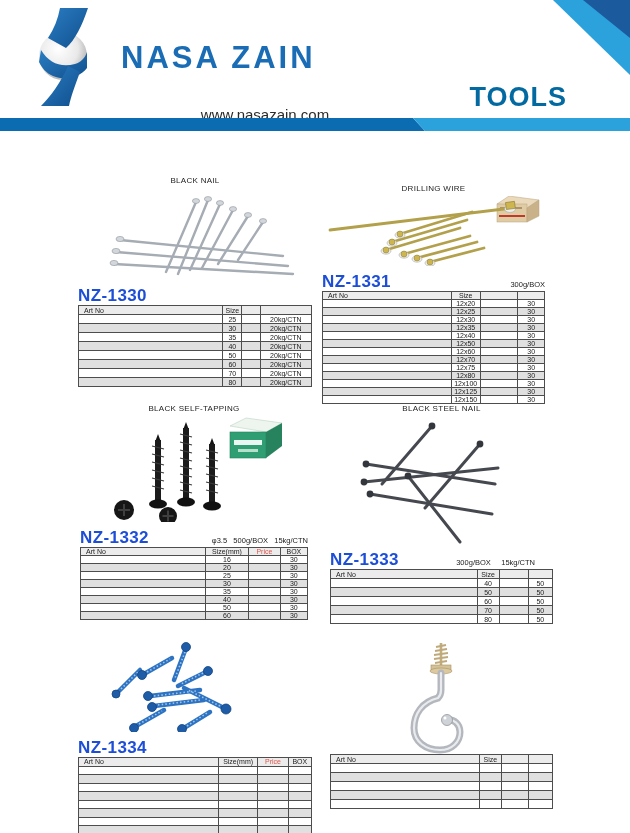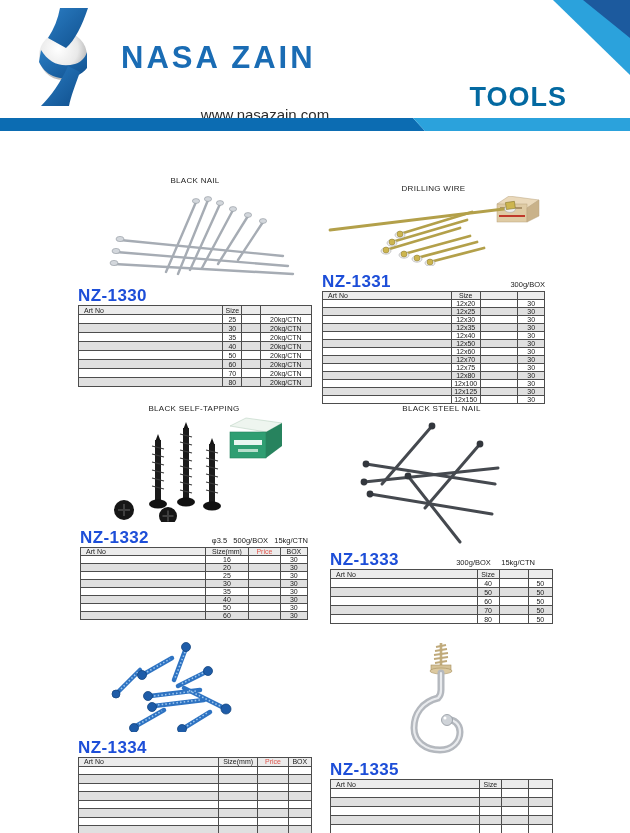--- a/index.html
+++ b/index.html
@@ -665,24 +665,20 @@
           </g>
           <rect x="101" y="27" width="20" height="6" fill="#d4c196" stroke="#a8925f" stroke-width="0.6"></rect>
           <ellipse cx="111" cy="33" rx="11" ry="3" fill="#dcc9a0" stroke="#a8925f" stroke-width="0.6"></ellipse>
           <path d="M111,35 L111,52 C111,56 110,58 108,60 C92,64 84,76 84,90 C84,104 96,112 110,112 C122,112 130,104 130,94 C130,86 124,81 117,82" fill="none" stroke="#b4b8be" stroke-width="7" stroke-linecap="round"></path>
           <path d="M111,35 L111,52 C111,56 110,58 108,60 C92,64 84,76 84,90 C84,104 96,112 110,112 C122,112 130,104 130,94 C130,86 124,81 117,82" fill="none" stroke="#e9ebee" stroke-width="2.2" stroke-linecap="round"></path>
           <circle cx="117" cy="82" r="5.5" fill="#cfd3d8" stroke="#8f959d" stroke-width="0.8"></circle>
           <circle cx="115" cy="80" r="1.5" fill="#ffffff"></circle>
         </g>
       </svg>
     </div>
-    <div class="model-row">
-      <span class="model">NZ-1335</span>
-      <span class="specs"></span>
-    </div>
     <table>
         <colgroup>
           <col style="width: 67%;">
           <col style="width: 10%;">
           <col style="width: 12%;">
           <col style="width: 11%;">
         </colgroup>
         <thead>
           <tr>
             <th class="left">Art No</th>

